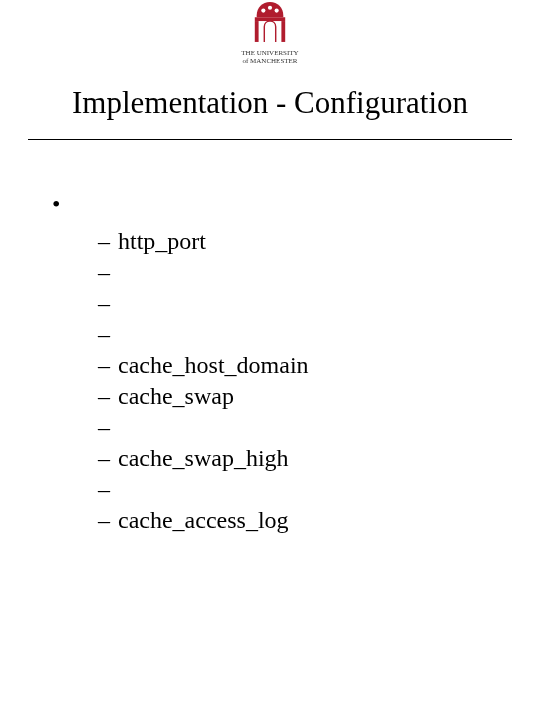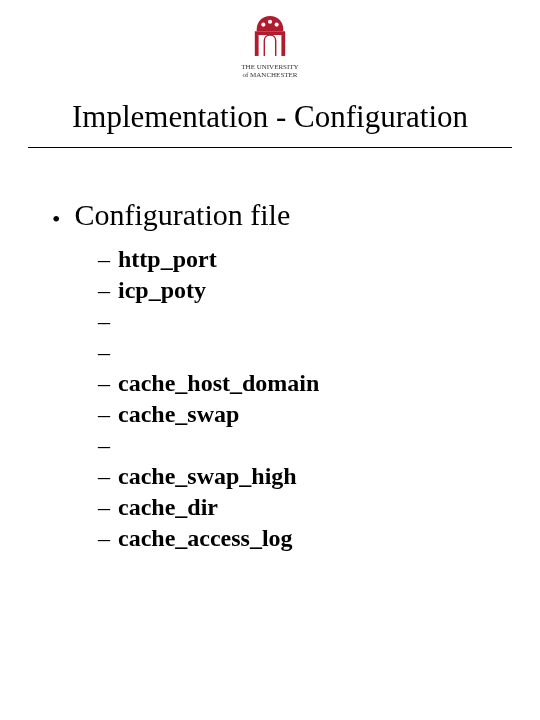--- a/index.html
+++ b/index.html
@@ -10,21 +10,21 @@
     body {
       width: 540px;
       height: 720px;
       background: #ffffff;
       font-family: "Times New Roman", Times, serif;
       color: #000000;
       position: relative;
     }
     .logo-container {
       text-align: center;
-      padding-top: 14px;
+      padding-top: 0;
       padding-bottom: 8px;
     }
     .logo {
       display: inline-block;
     }
     .logo svg {
       width: 38px;
       height: 44px;
     }
     .logo-text {
@@ -34,21 +34,21 @@
       margin-top: 2px;
       line-height: 1.1;
     }
     .title {
       text-align: center;
       font-size: 31px;
       font-weight: normal;
       margin-top: 10px;
       margin-bottom: 50px;
       border-bottom: 1px solid #000;
-      padding-bottom: 12px;
+      padding-bottom: 18px;
       margin-left: 28px;
       margin-right: 28px;
     }
     .content {
       padding-left: 52px;
       padding-right: 30px;
     }
     .main-bullet {
       display: flex;
       align-items: baseline;
@@ -72,21 +72,20 @@
       display: flex;
       align-items: baseline;
       margin-bottom: 4px;
     }
     .sub-dash {
       font-size: 24px;
       margin-right: 8px;
     }
     .sub-text {
       font-size: 24px;
-      font-weight: bold;
     }
   </style>
 </head>
 <body>
 
 <div class="logo-container">
   <div class="logo">
     <svg viewBox="0 0 40 46">
       <path d="M 8 44 L 8 22 L 4 22 L 4 44 Z" fill="#b01c2e"></path>
       <path d="M 36 44 L 36 22 L 32 22 L 32 44 Z" fill="#b01c2e"></path>
@@ -103,30 +102,28 @@
       <div>of MANCHESTER</div>
     </div>
   </div>
 </div>
 
 <h1 class="title">Implementation - Configuration</h1>
 
 <div class="content">
   <div class="main-bullet">
     <span class="bullet-dot">•</span>
-    <span class="main-bullet-text">Configuration file</span>
   </div>
   <div class="sub-list">
     <div class="sub-item">
       <span class="sub-dash">–</span>
       <span class="sub-text">http_port</span>
     </div>
     <div class="sub-item">
       <span class="sub-dash">–</span>
-      <span class="sub-text">icp_poty</span>
     </div>
     <div class="sub-item">
       <span class="sub-dash">–</span>
     </div>
     <div class="sub-item">
       <span class="sub-dash">–</span>
     </div>
     <div class="sub-item">
       <span class="sub-dash">–</span>
       <span class="sub-text">cache_host_domain</span>
@@ -137,20 +134,19 @@
     </div>
     <div class="sub-item">
       <span class="sub-dash">–</span>
     </div>
     <div class="sub-item">
       <span class="sub-dash">–</span>
       <span class="sub-text">cache_swap_high</span>
     </div>
     <div class="sub-item">
       <span class="sub-dash">–</span>
-      <span class="sub-text">cache_dir</span>
     </div>
     <div class="sub-item">
       <span class="sub-dash">–</span>
       <span class="sub-text">cache_access_log</span>
     </div>
   </div>
 </div>
 
 </body></html>

